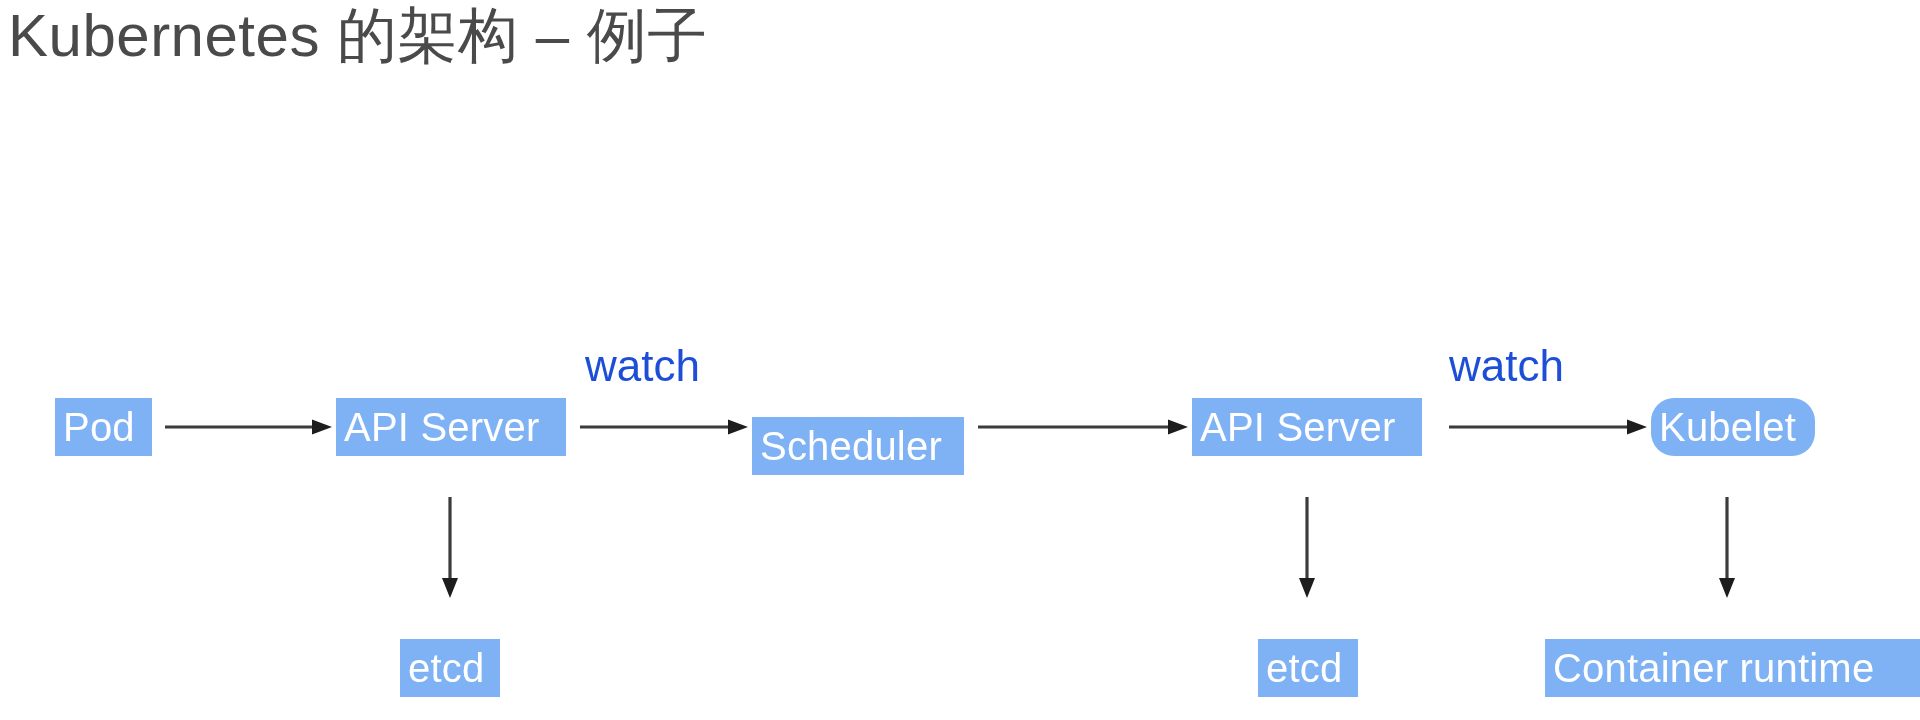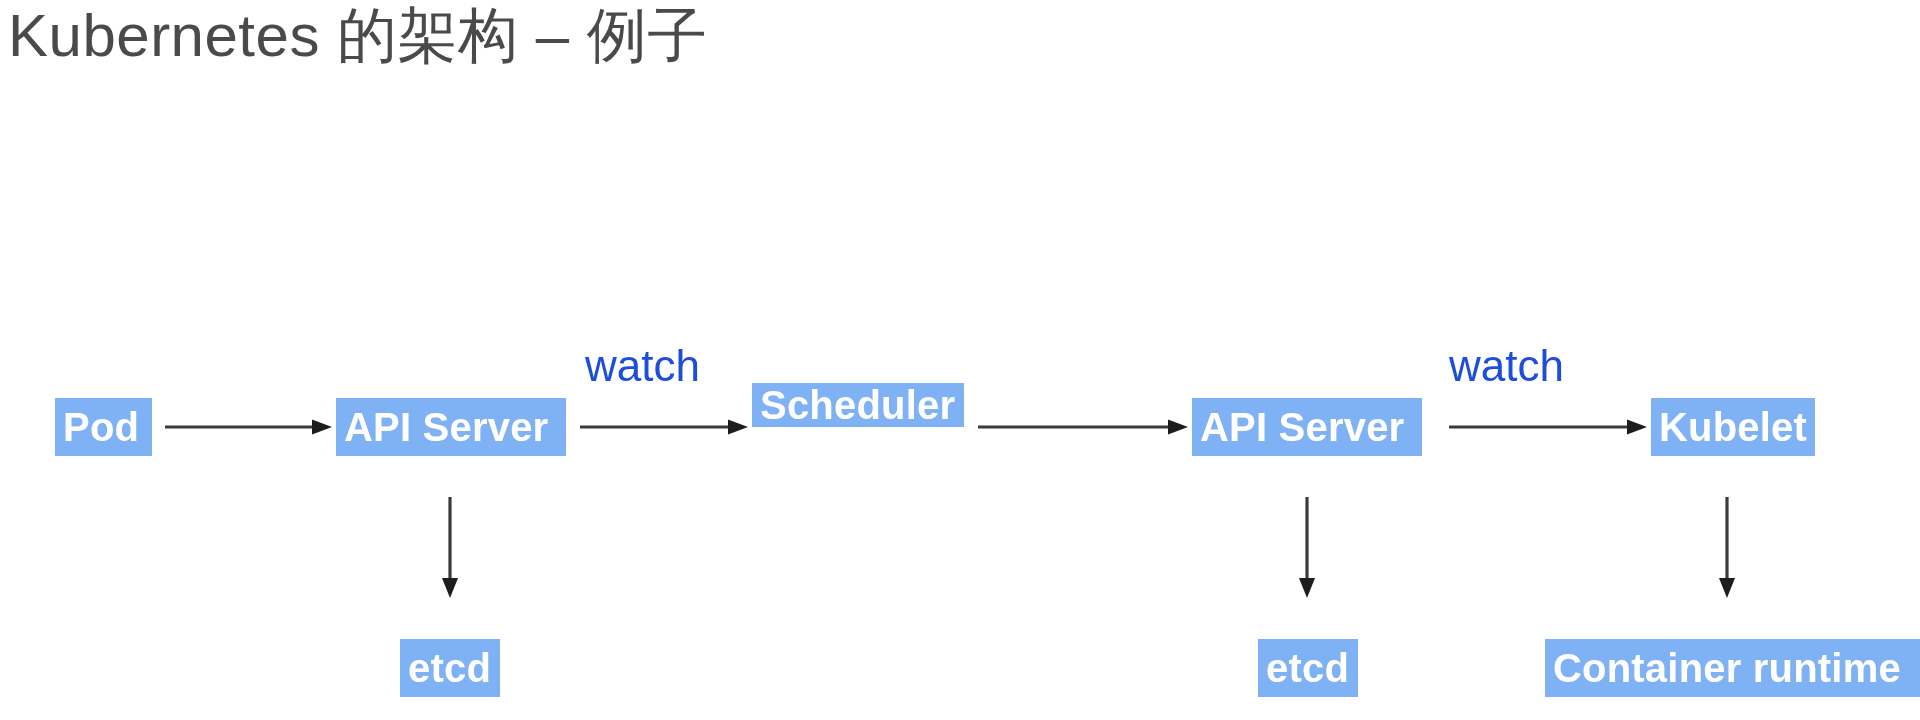--- a/index.html
+++ b/index.html
@@ -33,21 +33,21 @@
     white-space: nowrap;
   }
 
   
   .node {
     position: absolute;
     background: #7fb2f5;
     color: #ffffff;
     font-size: 40px;
     line-height: 1;
-    font-weight: 700;
+    font-weight: 400;
     display: flex;
     align-items: center;
     justify-content: flex-start;
     box-sizing: border-box;
     padding: 0 8px;
     white-space: nowrap;
     letter-spacing: 0.2px;
   }
 
   
@@ -124,25 +124,25 @@
   </svg>
 
   <div class="edge-label" style="left:585px; top:344px;">watch</div>
 
   <div class="edge-label" style="left:1449px; top:344px;">watch</div>
 
   <div class="node" style="left:55px; top:398px; width:97px; height:58px;">Pod</div>
 
   <div class="node" style="left:336px; top:398px; width:230px; height:58px;">API Server</div>
 
-  <div class="node" style="left:752px; top:383px; width:212px; height:44px;">Scheduler</div>
+  <div class="node" style="left:752px; top:417px; width:212px; height:58px;">Scheduler</div>
 
   <div class="node" style="left:1192px; top:398px; width:230px; height:58px;">API Server</div>
 
-  <div class="node" style="left:1651px; top:398px; width:164px; height:58px;">Kubelet</div>
+  <div class="node" style="left:1651px; top:398px; width:164px; height:58px;border-radius:23px;">Kubelet</div>
 
   <div class="node" style="left:400px; top:639px; width:100px; height:58px;">etcd</div>
 
   <div class="node" style="left:1258px; top:639px; width:100px; height:58px;">etcd</div>
 
   <div class="node" style="left:1545px; top:639px; width:380px; height:58px;">Container runtime</div>
 
 </div>
 
 </body></html>

